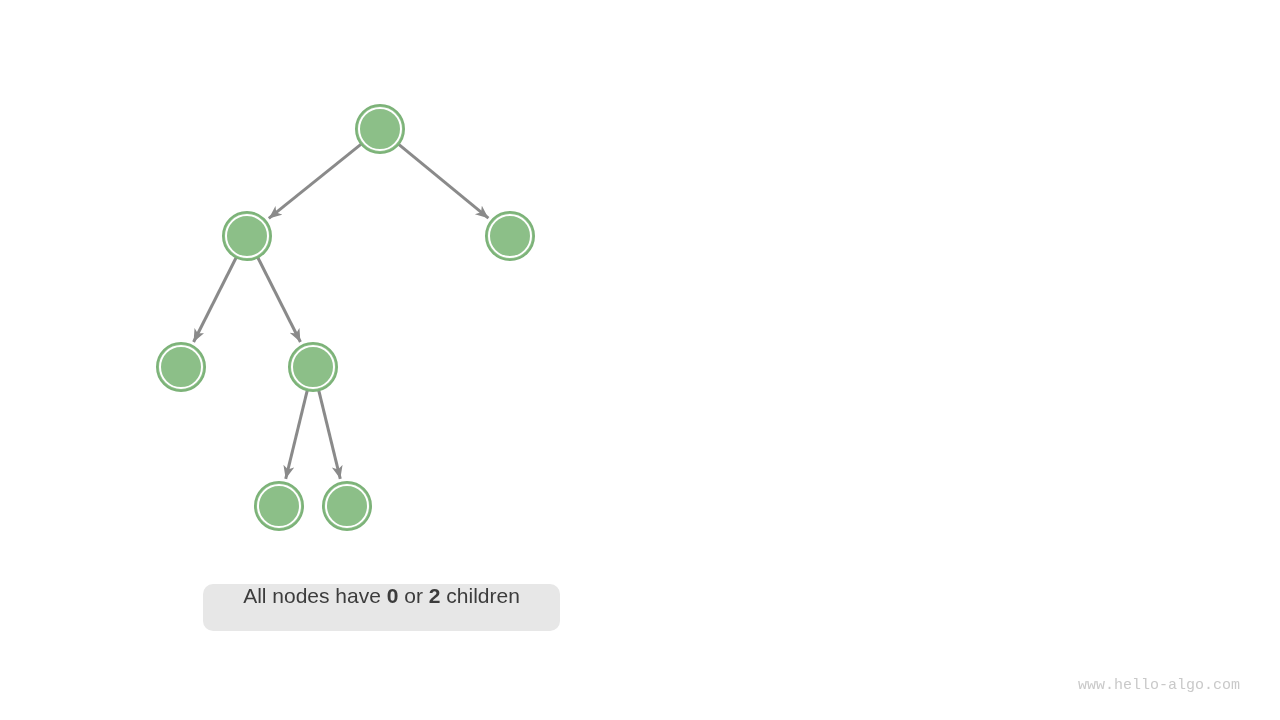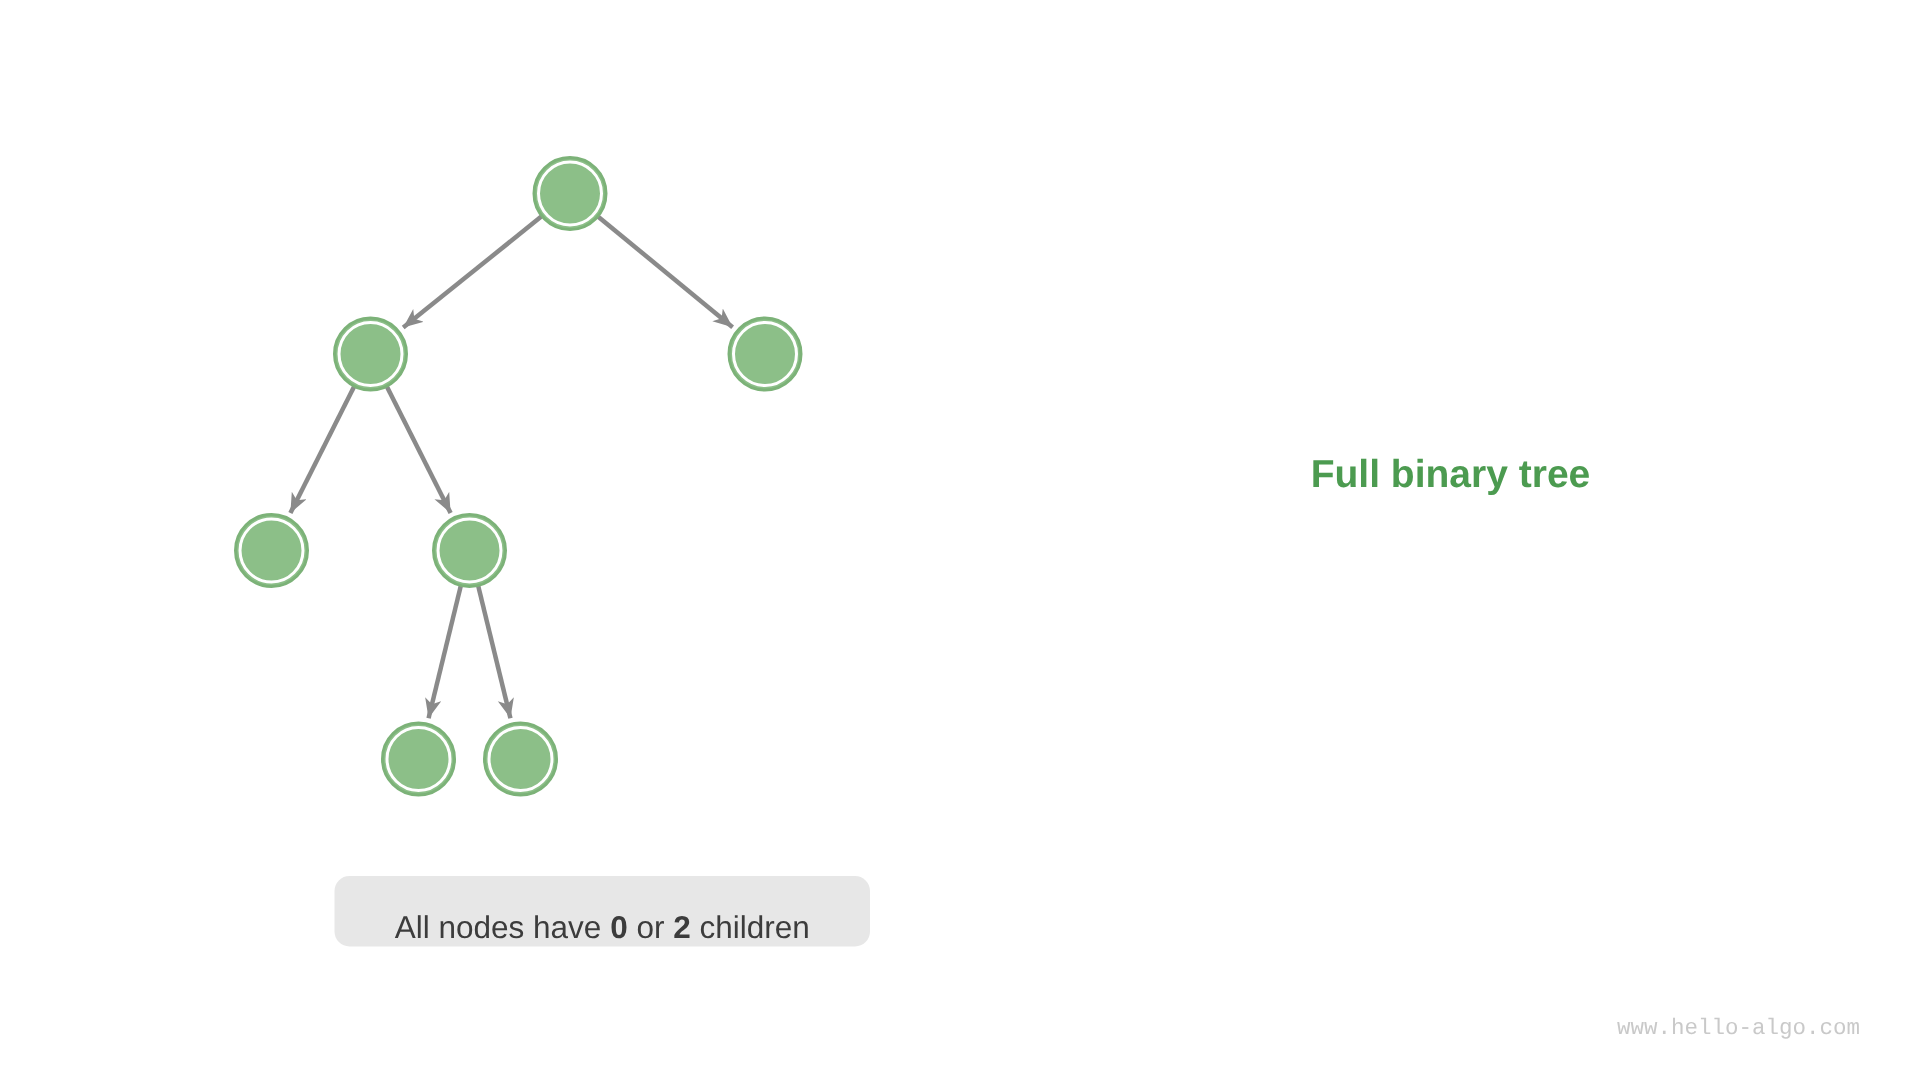--- a/index.html
+++ b/index.html
@@ -32,25 +32,24 @@
     white-space: nowrap;
   }
   .caption {
     position: absolute;
     left: 203px;
     top: 584px;
     width: 357px;
     height: 47px;
     border-radius: 10px;
     display: flex;
-    align-items: flex-end;
+    align-items: flex-start;
     justify-content: center;
     font-size: 21px;
     white-space: pre;
-    margin-left: 20px;
   }
   .caption b { font-weight: 700; }
   .watermark {
     position: absolute;
     right: 40px;
     top: 677px;
     font-family: "DejaVu Sans Mono", "Liberation Mono", monospace;
     font-size: 15px;
     letter-spacing: 0px;
     white-space: nowrap;
@@ -100,21 +99,20 @@
           <circle cx="279" cy="506" r="24" fill="#8CBF88" stroke="#7CB278" stroke-width="2"></circle>
           <circle cx="279" cy="506" r="21" fill="none" stroke="#FFFFFF" stroke-width="2"></circle>
         </g>
         <g>
           <circle cx="347" cy="506" r="24" fill="#8CBF88" stroke="#7CB278" stroke-width="2"></circle>
           <circle cx="347" cy="506" r="21" fill="none" stroke="#FFFFFF" stroke-width="2"></circle>
         </g>
       </g>
   </svg>
 
-  <div class="title" style="color: rgb(76, 155, 80);">Full binary tree</div>
 
   <div class="caption" style="background: rgb(231, 231, 231); color: rgb(60, 60, 60);">
     <span><span>All nodes have </span><b>0</b><span> or </span><b>2</b><span> children</span></span>
   </div>
 
   <div class="watermark" style="color: rgb(201, 201, 201); font-family: Liberation Mono, monospace;">www.hello-algo.com</div>
 
 </div>
 
 </body></html>

